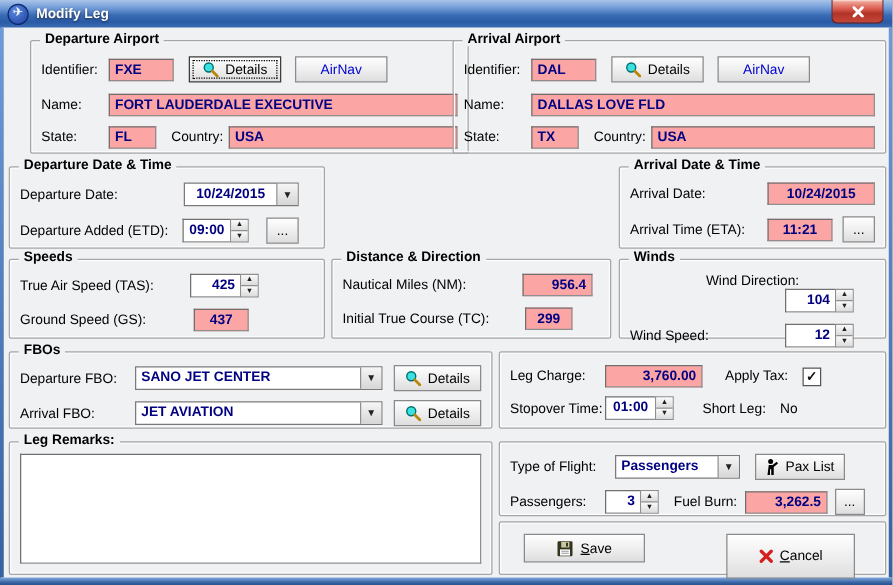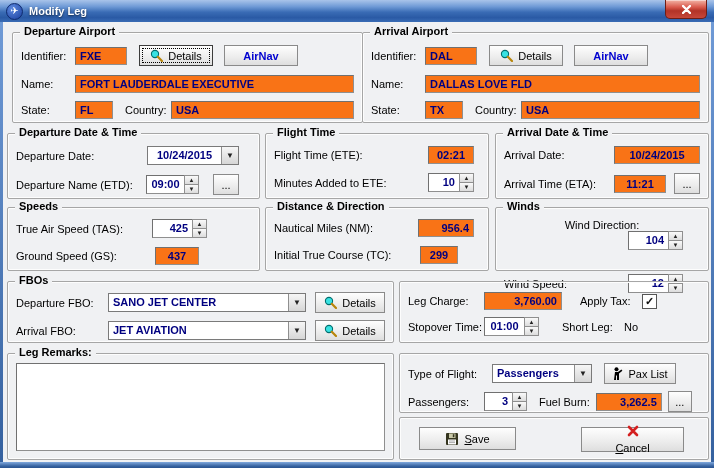--- a/index.html
+++ b/index.html
@@ -36,30 +36,30 @@
   .group{position:absolute;border:1px solid #a6a6a6;border-radius:2px;box-shadow:inset 0 0 0 1px #fdfdfd;}
   .gtitle{position:absolute;top:-8px;left:7px;background:#f0f1f3;padding:0 4px;font-weight:bold;white-space:nowrap;}
   .row{display:flex;align-items:center;margin:0 8px;}
   .lbl{white-space:nowrap;}
   
   .field{
     height:18px;line-height:16px;border:1px solid #8f8f8f;box-sizing:border-box;
     padding:0 4px;font-weight:bold;color:#000080;background:#fff;overflow:hidden;white-space:nowrap;
     border-top-color:#707070;border-left-color:#707070;
   }
-  .ro{background:#f97316;}
+  .ro{background:#fca5a5;}
   .ta-c{text-align:center}.ta-r{text-align:right}
   
   .btn{
     display:flex;align-items:center;justify-content:center;gap:5px;box-sizing:border-box;
     height:21px;border:1px solid #8a8a8a;background:linear-gradient(#fefefe,#ececec 60%,#dedede);
     font-family:"Liberation Sans",sans-serif;font-size:11px;color:#000;padding:0 4px;cursor:default;
   }
   .btn.focused{border-color:#3c3c3c;outline:1px dotted #000;outline-offset:-4px;}
-  .btn.airnav{color:#0000d0;font-weight:bold;}
+  .btn.airnav{color:#0000d0;font-weight:normal;}
   .ul-first{display:inline-block;}
   .ul-first::first-letter{text-decoration:underline;}
   
   .spin{display:flex;align-items:stretch;height:19px;}
   .spin .field{height:100%;border-right:none;}
   .spinbtns{display:flex;flex-direction:column;width:15px;box-sizing:border-box;border:1px solid #8f8f8f;}
   .spinbtns span{flex:1;display:flex;align-items:center;justify-content:center;font-size:6px;line-height:1;
     background:linear-gradient(#fafafa,#dcdcdc);color:#222;}
   .spinbtns span + span{border-top:1px solid #8f8f8f;}
   
@@ -92,21 +92,21 @@
         <svg width="9" height="9" viewBox="0 0 9 9">
             <path d="M1 1 L8 8 M8 1 L1 8" stroke="#ffffff" stroke-width="2.4" stroke-linecap="round"></path>
           </svg>
       </span>
     </div>
   </div>
   <div class="edge-l"></div>
   <div class="edge-r"></div>
   <div class="edge-b"></div>
 
-  <div class="group" style="left:12px;top:32px;width:349px;height:89px;">
+  <div class="group" style="left:24px;top:32px;width:349px;height:89px;">
     <span class="gtitle">Departure Airport</span>
     <div class="row" style="margin-top:12px;">
       <span class="lbl" style="width:54px">Identifier:</span>
       <span class="field ro" style="width:52px">FXE</span>
       <button class="btn focused" style="width:74px;margin-left:12px;">
         <span class="icon">
           <svg width="13" height="13" viewBox="0 0 13 13">
               <circle cx="5" cy="5" r="3.6" fill="#38e2e2" stroke="#006e6e" stroke-width="1.1"></circle>
               <line x1="7.8" y1="7.8" x2="12" y2="12" stroke="#b8860b" stroke-width="2.2" stroke-linecap="round"></line>
             </svg>
@@ -164,51 +164,34 @@
     <div class="row" style="margin-top:12px;">
       <span class="lbl">Departure Date:</span>
       <span class="combo" style="width:92px;margin-left:auto;margin-right:12px;">
         <span class="cv ta-c">10/24/2015</span>
         <span class="cbtn">
             <span>▼</span>
           </span>
       </span>
     </div>
     <div class="row" style="margin-top:9px;">
-      <span class="lbl">Departure Name (ETD):</span>
+      <span class="lbl">Departure Added (ETD):</span>
       <span class="spin" style="margin-left:auto;">
         <span class="field ta-c" style="width:38px">09:00</span>
         <span class="spinbtns">
           <span>▲</span>
           <span>▼</span>
         </span>
       </span>
       <button class="btn" style="width:26px;margin-left:14px;margin-right:12px;">
         <span>...</span>
       </button>
     </div>
   </div>
 
-  <div class="group" style="left:265px;top:133px;width:222px;height:64px;">
-    <span class="gtitle">Flight Time</span>
-    <div class="row" style="margin-top:12px;">
-      <span class="lbl">Flight Time (ETE):</span>
-      <span class="field ro ta-c" style="width:46px;margin-left:auto;margin-right:6px;">02:21</span>
-    </div>
-    <div class="row" style="margin-top:9px;">
-      <span class="lbl">Minutes Added to ETE:</span>
-      <span class="spin" style="margin-left:auto;margin-right:6px;">
-        <span class="field ta-r" style="width:31px">10</span>
-        <span class="spinbtns">
-          <span>▲</span>
-          <span>▼</span>
-        </span>
-      </span>
-    </div>
-  </div>
 
   <div class="group" style="left:495px;top:133px;width:212px;height:64px;">
     <span class="gtitle">Arrival Date &amp; Time</span>
     <div class="row" style="margin-top:12px;">
       <span class="lbl">Arrival Date:</span>
       <span class="field ro ta-c" style="width:86px;margin-left:auto;">10/24/2015</span>
     </div>
     <div class="row" style="margin-top:9px;">
       <span class="lbl">Arrival Time (ETA):</span>
       <span class="field ro ta-c" style="width:52px;margin-left:auto;">11:21</span>
@@ -253,21 +236,21 @@
     <div class="row" style="margin-top:11px;flex-direction:column;">
       <span class="lbl">Wind Direction:</span>
       <span class="spin" style="margin-left:auto;margin-right:17px;">
         <span class="field ta-r" style="width:40px">104</span>
         <span class="spinbtns">
           <span>▲</span>
           <span>▼</span>
         </span>
       </span>
     </div>
-    <div class="row" style="margin-top:24px;">
+    <div class="row" style="margin-top:9px;">
       <span class="lbl">Wind Speed:</span>
       <span class="spin" style="margin-left:auto;margin-right:17px;">
         <span class="field ta-r" style="width:40px">12</span>
         <span class="spinbtns">
           <span>▲</span>
           <span>▼</span>
         </span>
       </span>
     </div>
   </div>
@@ -383,21 +366,21 @@
           <rect x="1" y="1" width="12" height="12" fill="#35351f" rx="1"></rect>
           <rect x="4" y="1.5" width="6.5" height="4.5" fill="#c9c9a8"></rect>
           <rect x="7.8" y="2.2" width="1.6" height="3" fill="#35351f"></rect>
           <rect x="3" y="7.5" width="8" height="5" fill="#ffffff"></rect>
           <line x1="4" y1="9" x2="10" y2="9" stroke="#888" stroke-width="0.7"></line>
           <line x1="4" y1="10.6" x2="10" y2="10.6" stroke="#888" stroke-width="0.7"></line>
         </svg>
       </span>
       <span class="ul-first">Save</span>
     </button>
-    <button class="btn" style="position:absolute;left:181px;top:9px;width:103px;height:25px;flex-direction:column;">
+    <button class="btn" style="position:absolute;left:181px;top:9px;width:103px;height:36px;">
       <span class="icon">
         <svg width="12" height="12" viewBox="0 0 12 12">
             <path d="M2 2 L10 10 M10 2 L2 10" stroke="#d42020" stroke-width="2.6" stroke-linecap="round"></path>
           </svg>
       </span>
       <span class="ul-first">Cancel</span>
     </button>
   </div>
 
 </div>

